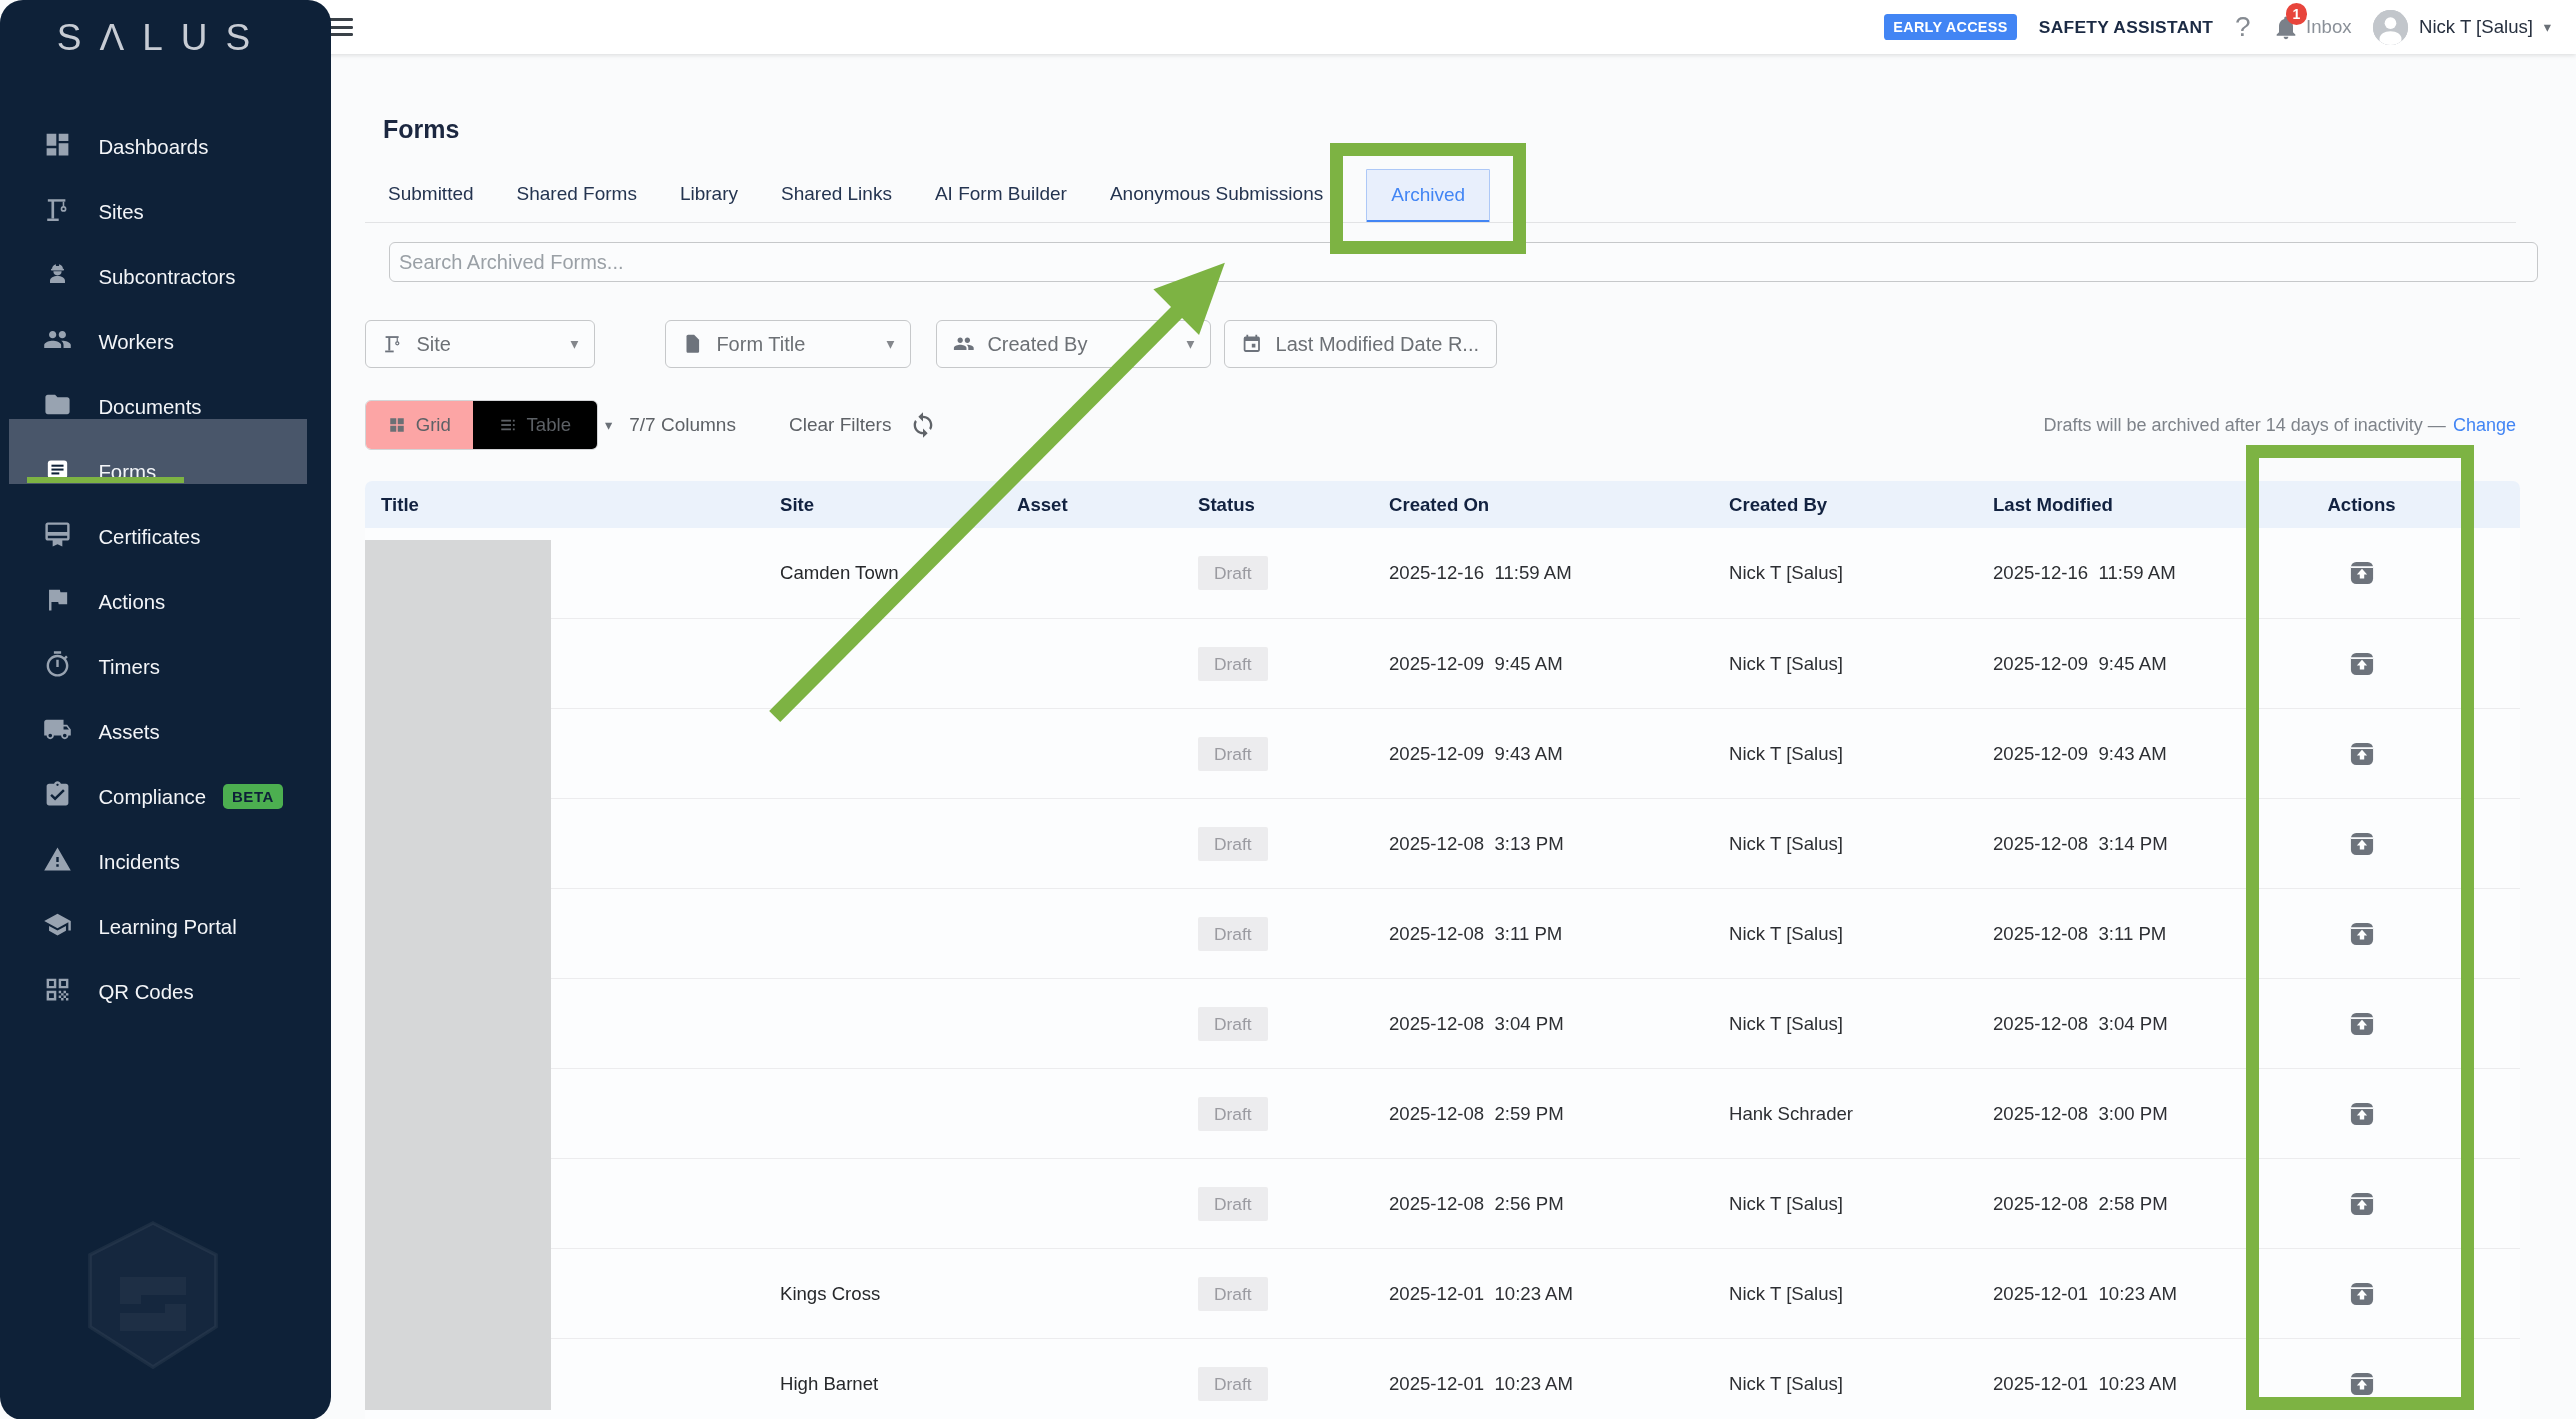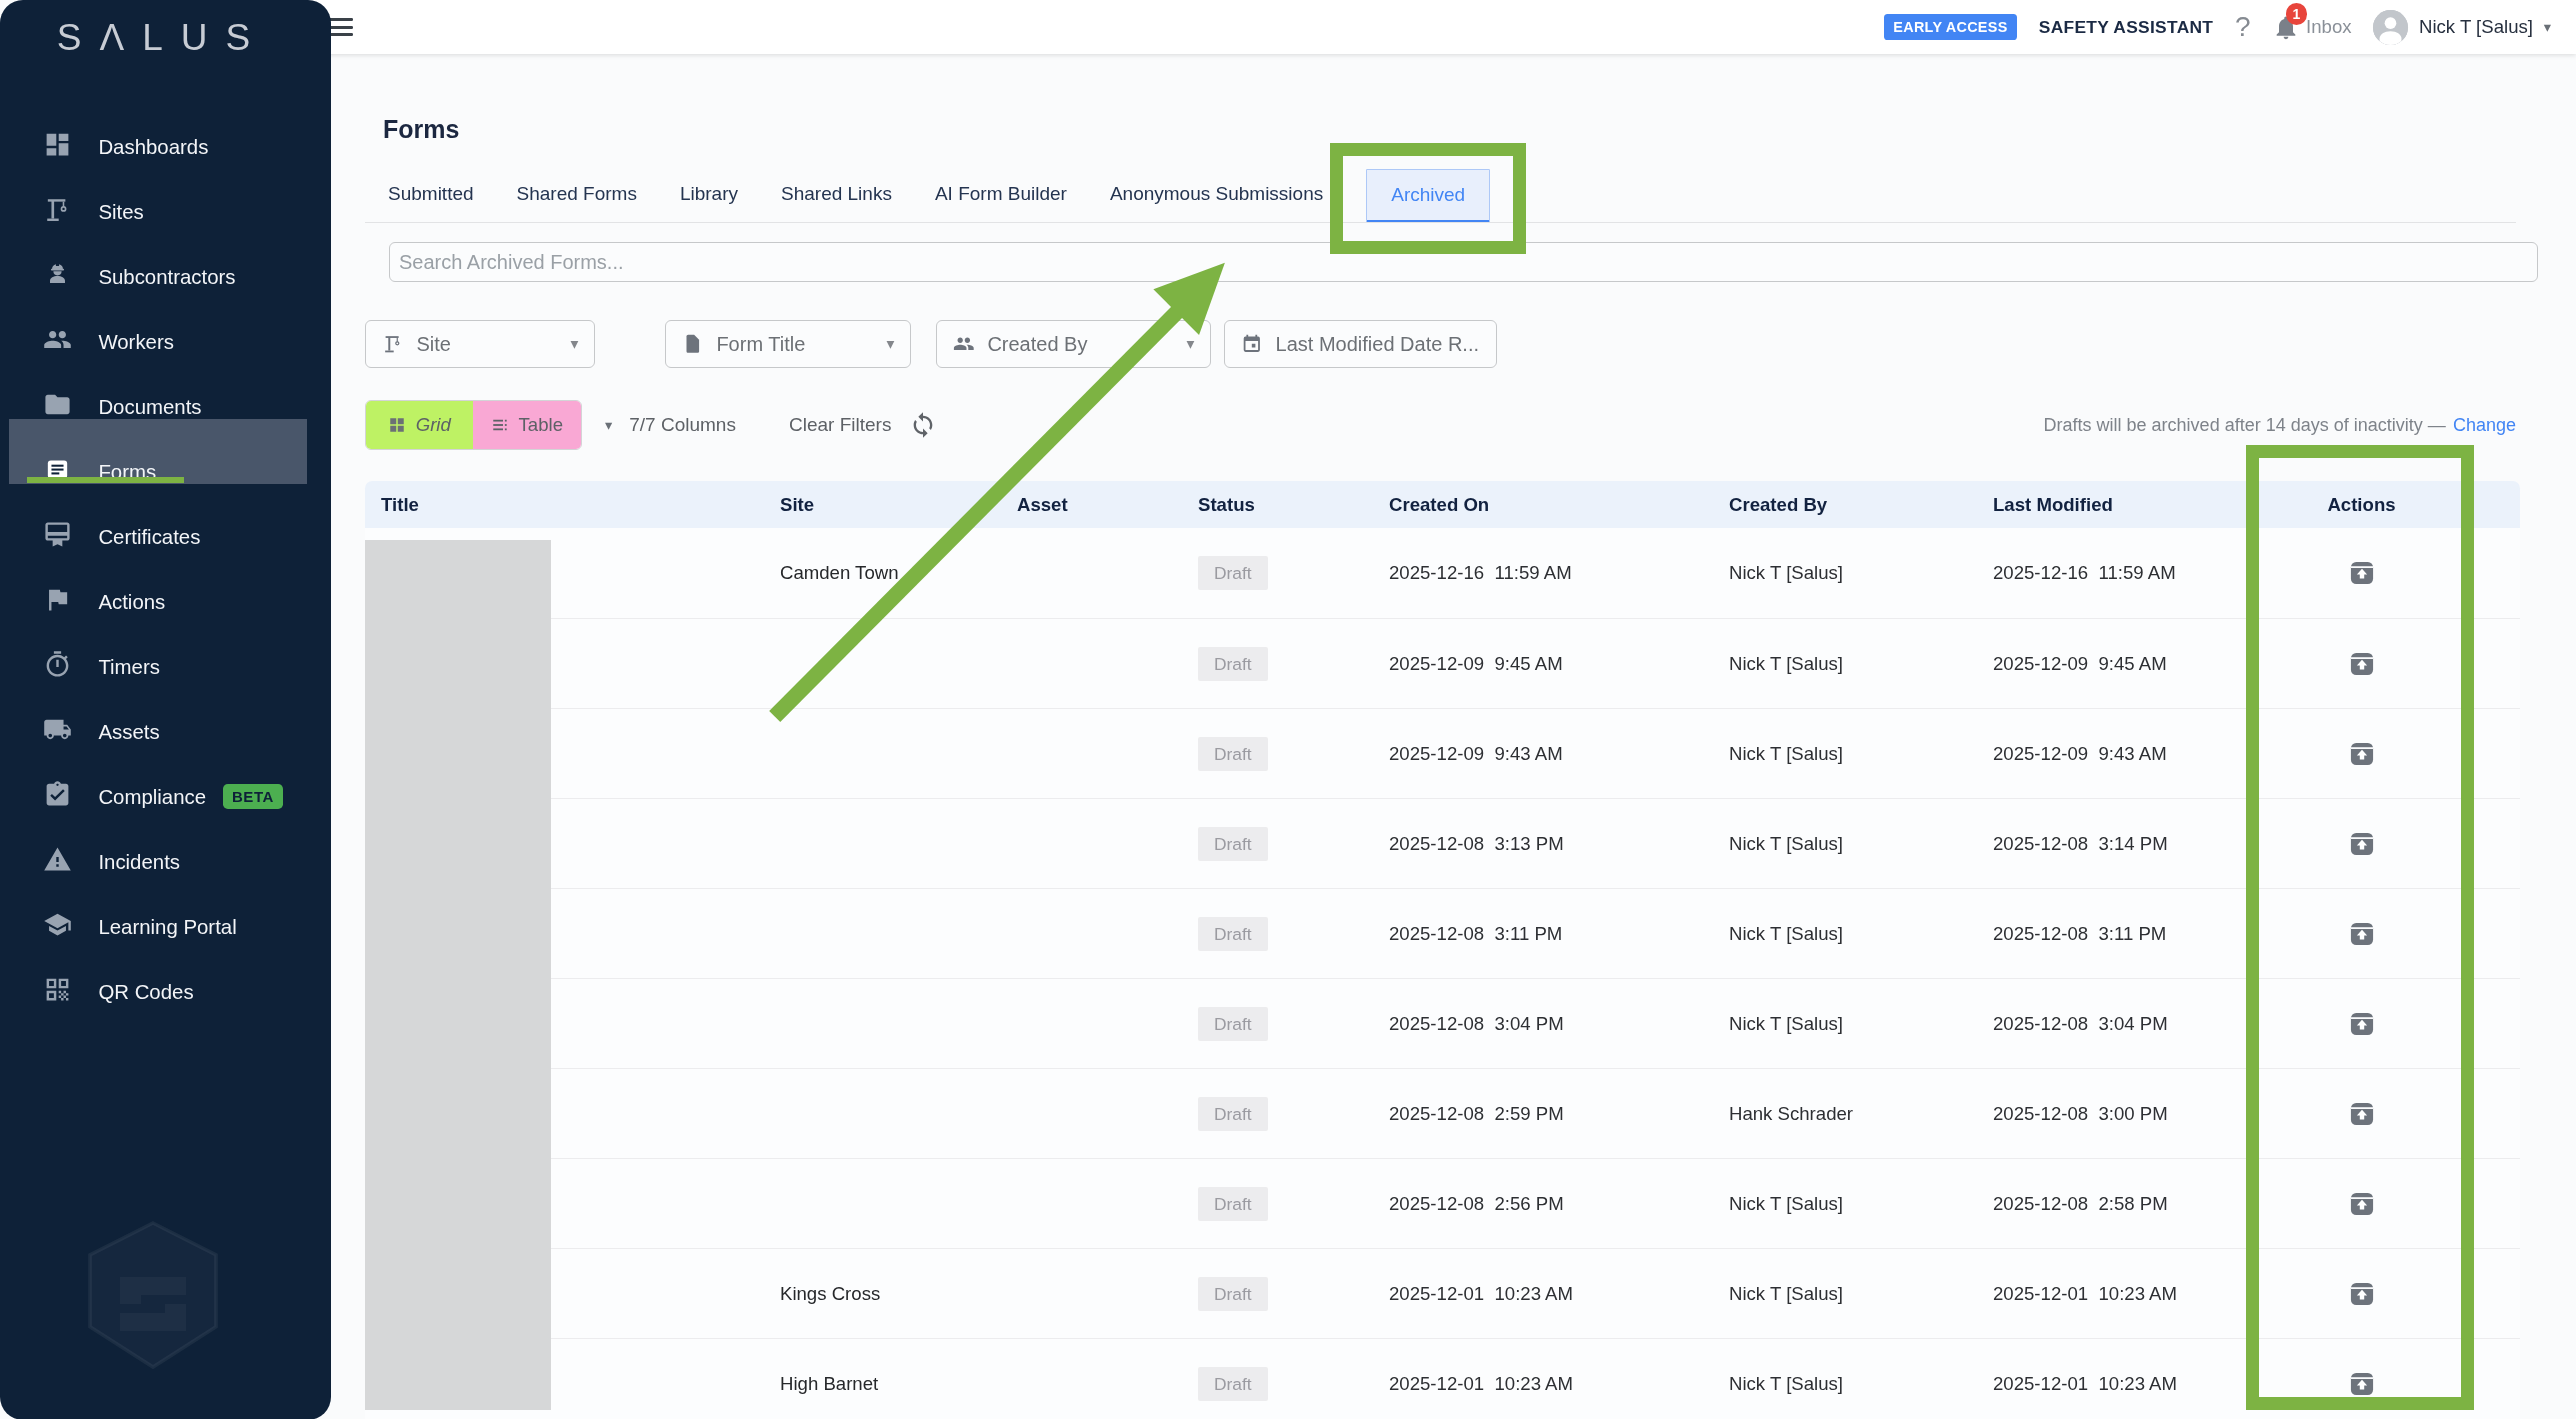--- a/index.html
+++ b/index.html
@@ -65,22 +65,22 @@
   .filter-chip{height:48px;border:1.2px solid var(--border);border-radius:6px;background:#fbfcfd;display:flex;
                align-items:center;padding:0 15.6px;gap:13.2px;color:var(--muted);font-size:20px;cursor:pointer;}
   .filter-chip .f-icon{width:21.6px;height:21.6px;color:#6d737c;}
   .filter-chip .f-icon svg{width:21.6px;height:21.6px;display:block;}
   .filter-chip .f-caret{margin-left:auto;color:#84878c;font-size:15.6px;}
 
   .seg{position:absolute;left:365px;top:400px;height:50px;border:1.2px solid #d3d4d6;border-radius:6px;overflow:hidden;
        display:flex;background:#fff;}
   .seg-btn{display:flex;align-items:center;justify-content:center;gap:9.6px;font-size:18.6px;color:#5d6166;cursor:pointer;}
   .seg-btn svg{width:18px;height:18px;}
-  .seg-grid{width:107px;background:#bef264;font-style:italic;}
-  .seg-table{width:108px;background:#f9a8d4;}
+  .seg-grid{width:107px;background:#fca5a5;}
+  .seg-table{width:124px;background:#000000;}
   .columns-ctl{position:absolute;left:605px;top:400px;height:50px;display:flex;align-items:center;gap:17px;
                font-size:19px;color:#5d6166;cursor:pointer;}
   .columns-ctl .caret{font-size:14.4px;}
   .clear-filters{position:absolute;left:789px;top:400px;height:50px;display:flex;align-items:center;
                  font-size:19px;color:#5d6166;cursor:pointer;}
   .refresh{position:absolute;left:909px;top:400px;height:50px;display:flex;align-items:center;cursor:pointer;}
   .refresh svg{width:28px;height:28px;}
   .drafts-note{position:absolute;right:60px;top:400px;height:50px;display:flex;align-items:center;gap:7.2px;
                font-size:18px;color:#7e838a;}
   .drafts-note a{color:var(--blue);text-decoration:none;cursor:pointer;}

